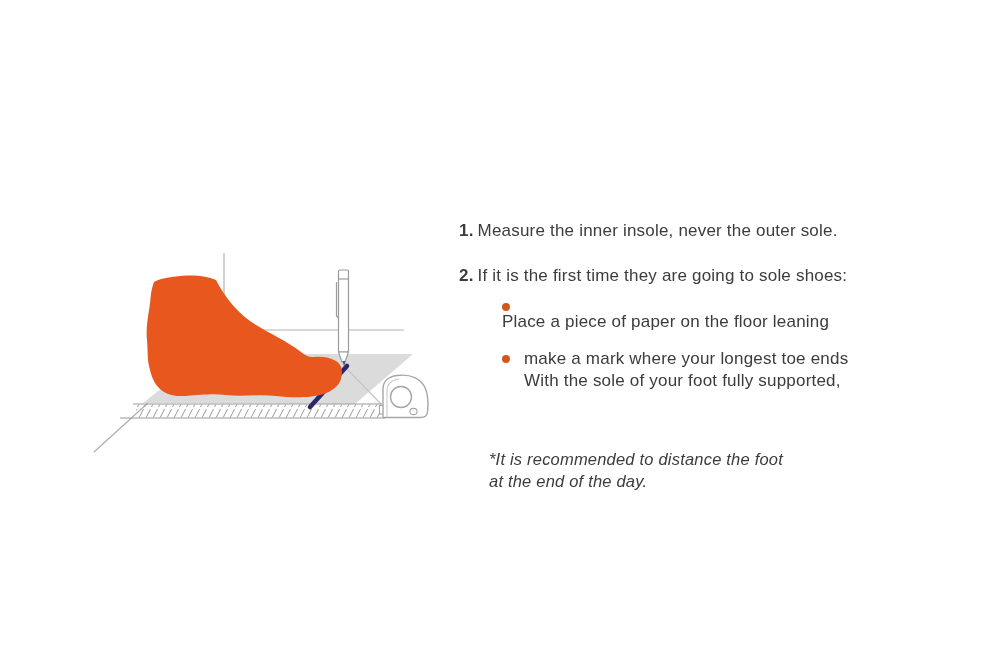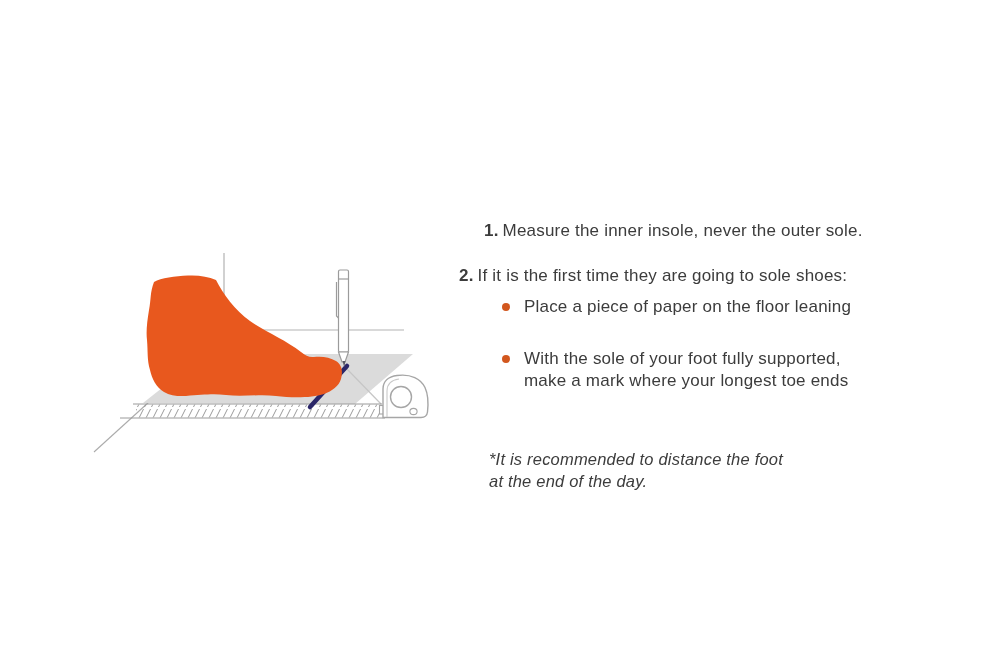--- a/index.html
+++ b/index.html
@@ -76,39 +76,39 @@
              C 323,141 329,136.5 337,135.5
              C 351,133.5 361,139 365,147.5
              C 368,154 368.5,163 367.5,172
              C 367,176 365,177.5 361,177.5 Z"></path>
     <path d="M 327,177 L 327,151 C 327,144 332,140 339,139" fill="none" stroke="#C9C9C9" stroke-width="1.1"></path>
     <circle cx="341" cy="157" r="10.5" fill="#ffffff"></circle>
     <ellipse cx="353.5" cy="171.5" rx="3.6" ry="3.1" fill="#ffffff" stroke-width="1.1"></ellipse>
   </g>
 </svg>
 
-<div class="abs item" style="left:484px;top:219px;">
+<div class="abs item" style="left:459px;top:219px;">
   <b>1.</b><span>Measure the inner insole, never the outer sole.</span>
 </div>
 
 <div class="abs item" style="left:459px;top:264px;">
   <b>2.</b><span>If it is the first time they are going to sole shoes:</span>
 </div>
 
-<div class="abs bullet-row" style="left:502px;top:296px;">
+<div class="abs bullet-row" style="left:502px;top:296px;flex-direction:column;">
   <span class="dot" style="background: rgb(210, 87, 30);"></span>
   <span class="blines">
     <div>Place a piece of paper on the floor leaning</div>
   </span>
 </div>
 
 <div class="abs bullet-row" style="left:502px;top:348px;">
   <span class="dot" style="background: rgb(210, 87, 30);"></span>
   <span class="blines">
+    <div>make a mark where your longest toe ends</div>
     <div>With the sole of your foot fully supported,</div>
-    <div>make a mark where your longest toe ends</div>
   </span>
 </div>
 
 <div class="abs footnote" style="left:489px;top:448px;">
   <div>*It is recommended to distance the foot</div>
   <div>at the end of the day.</div>
 </div>
 
 </body></html>

